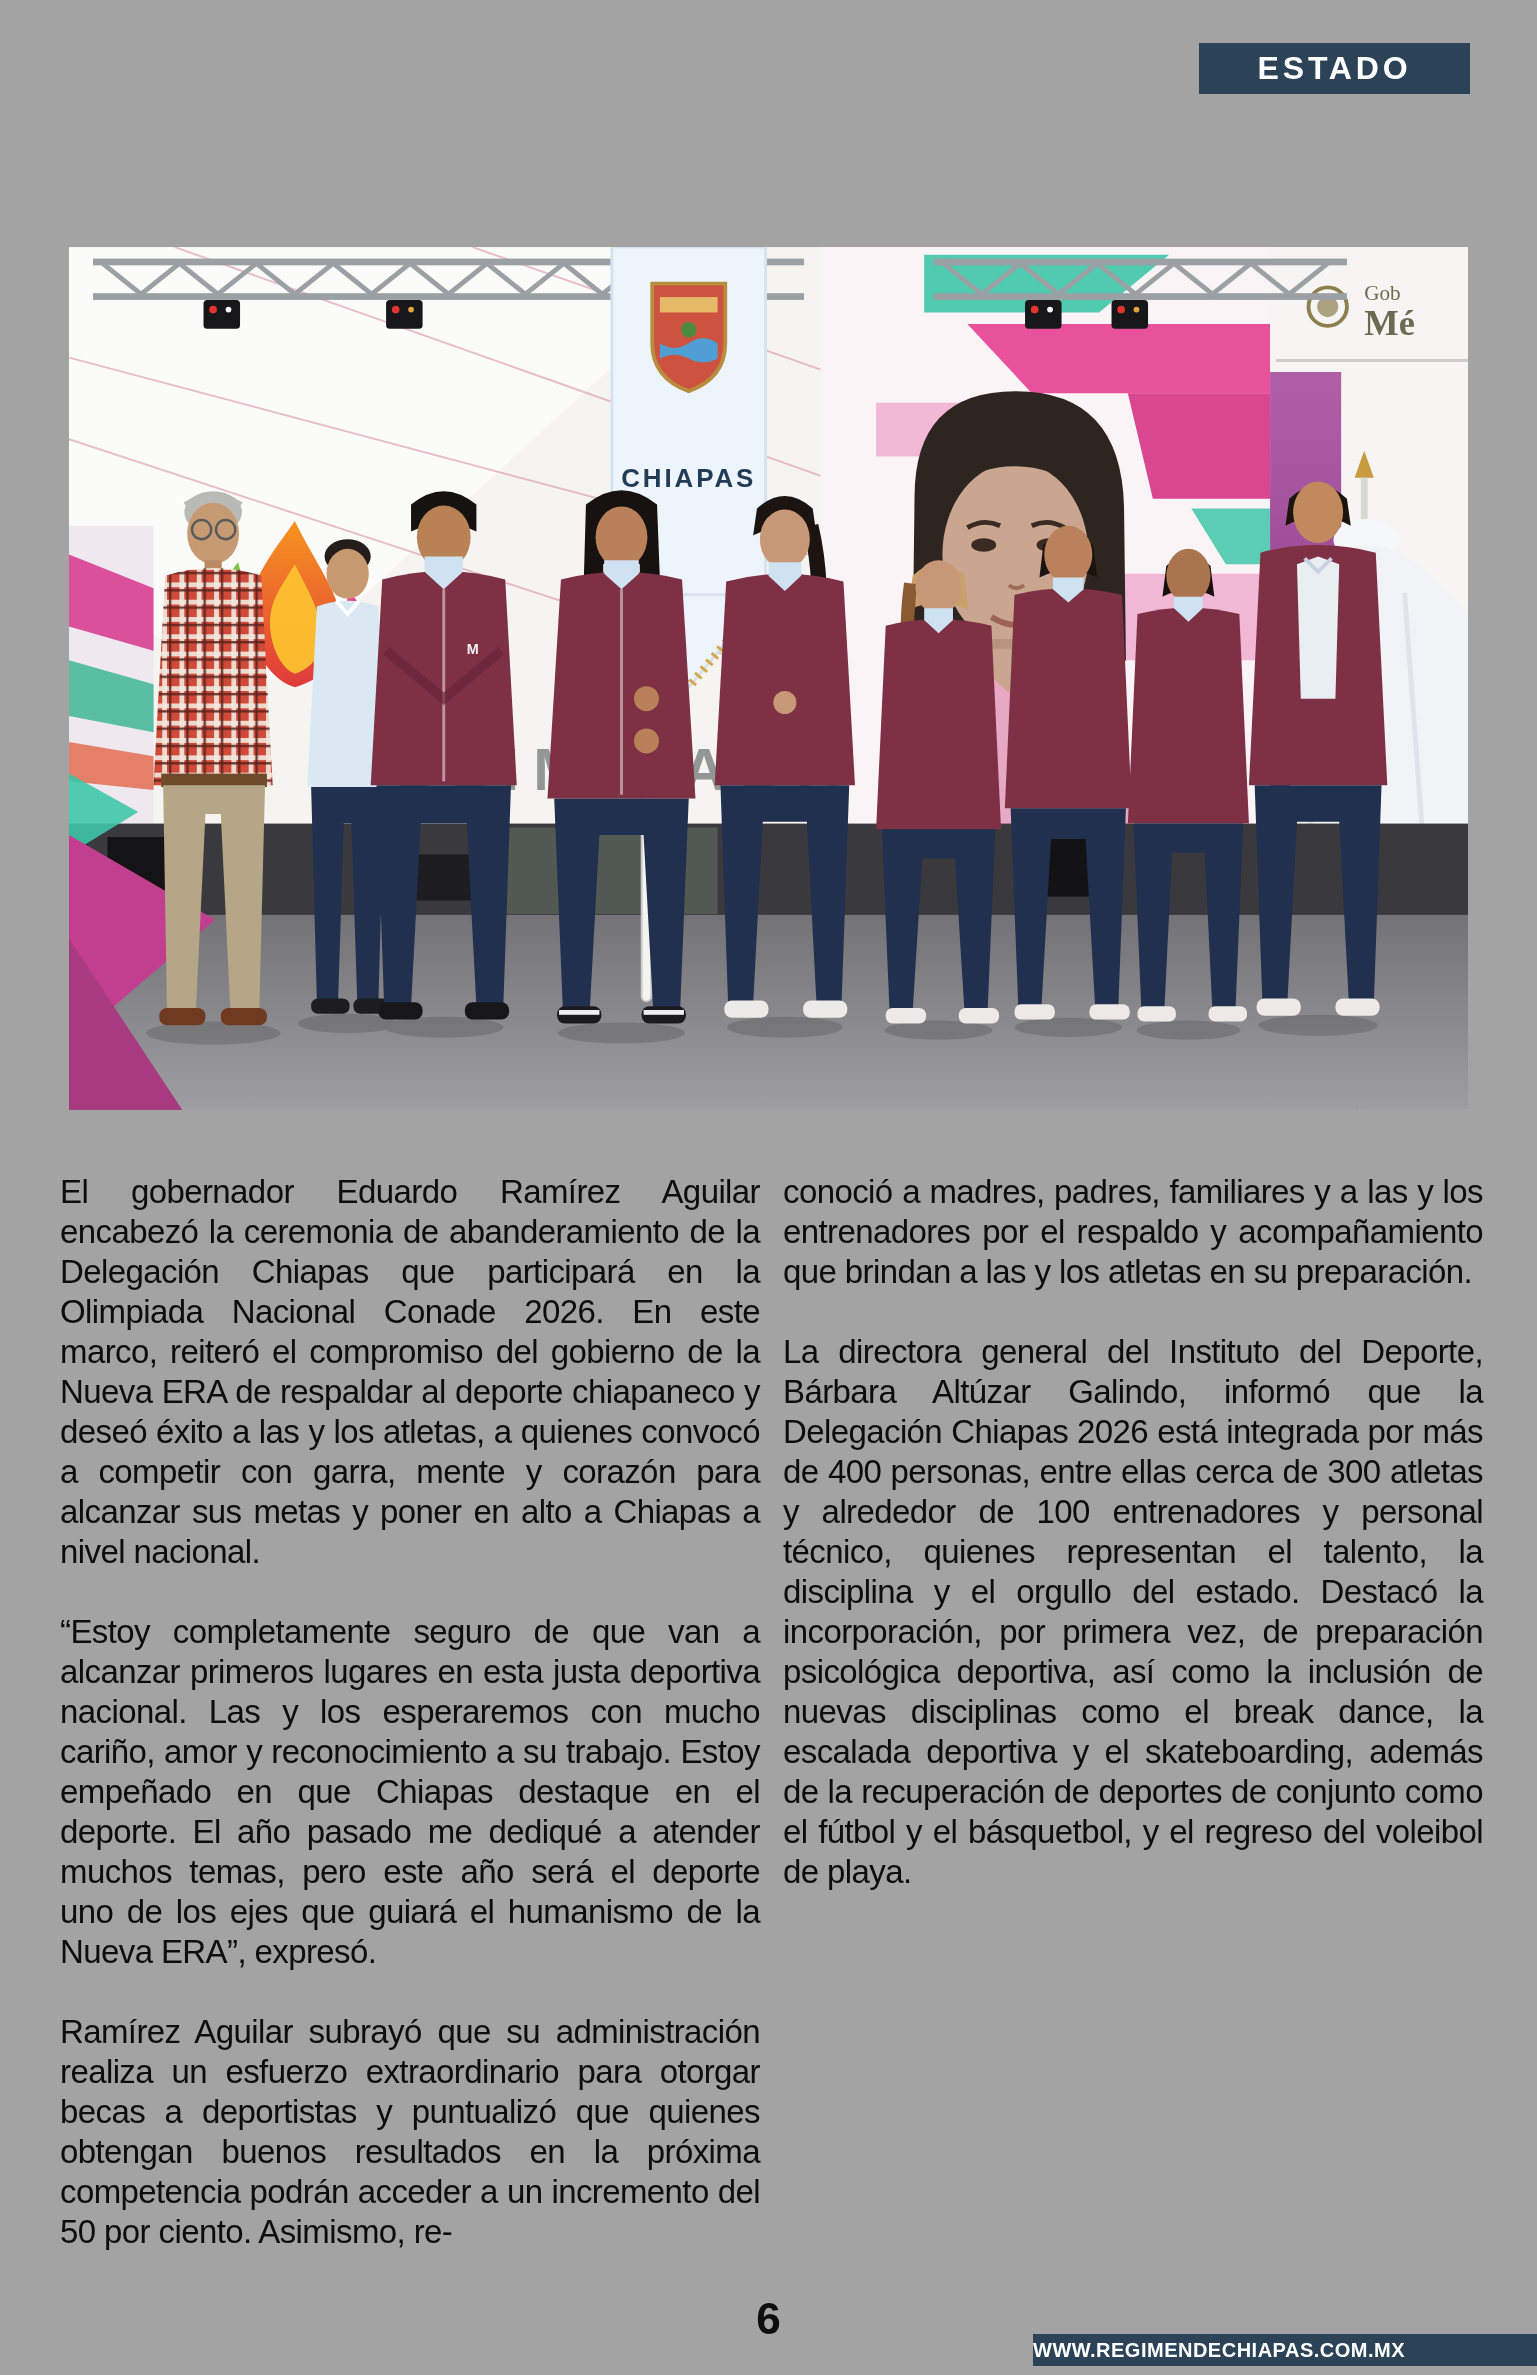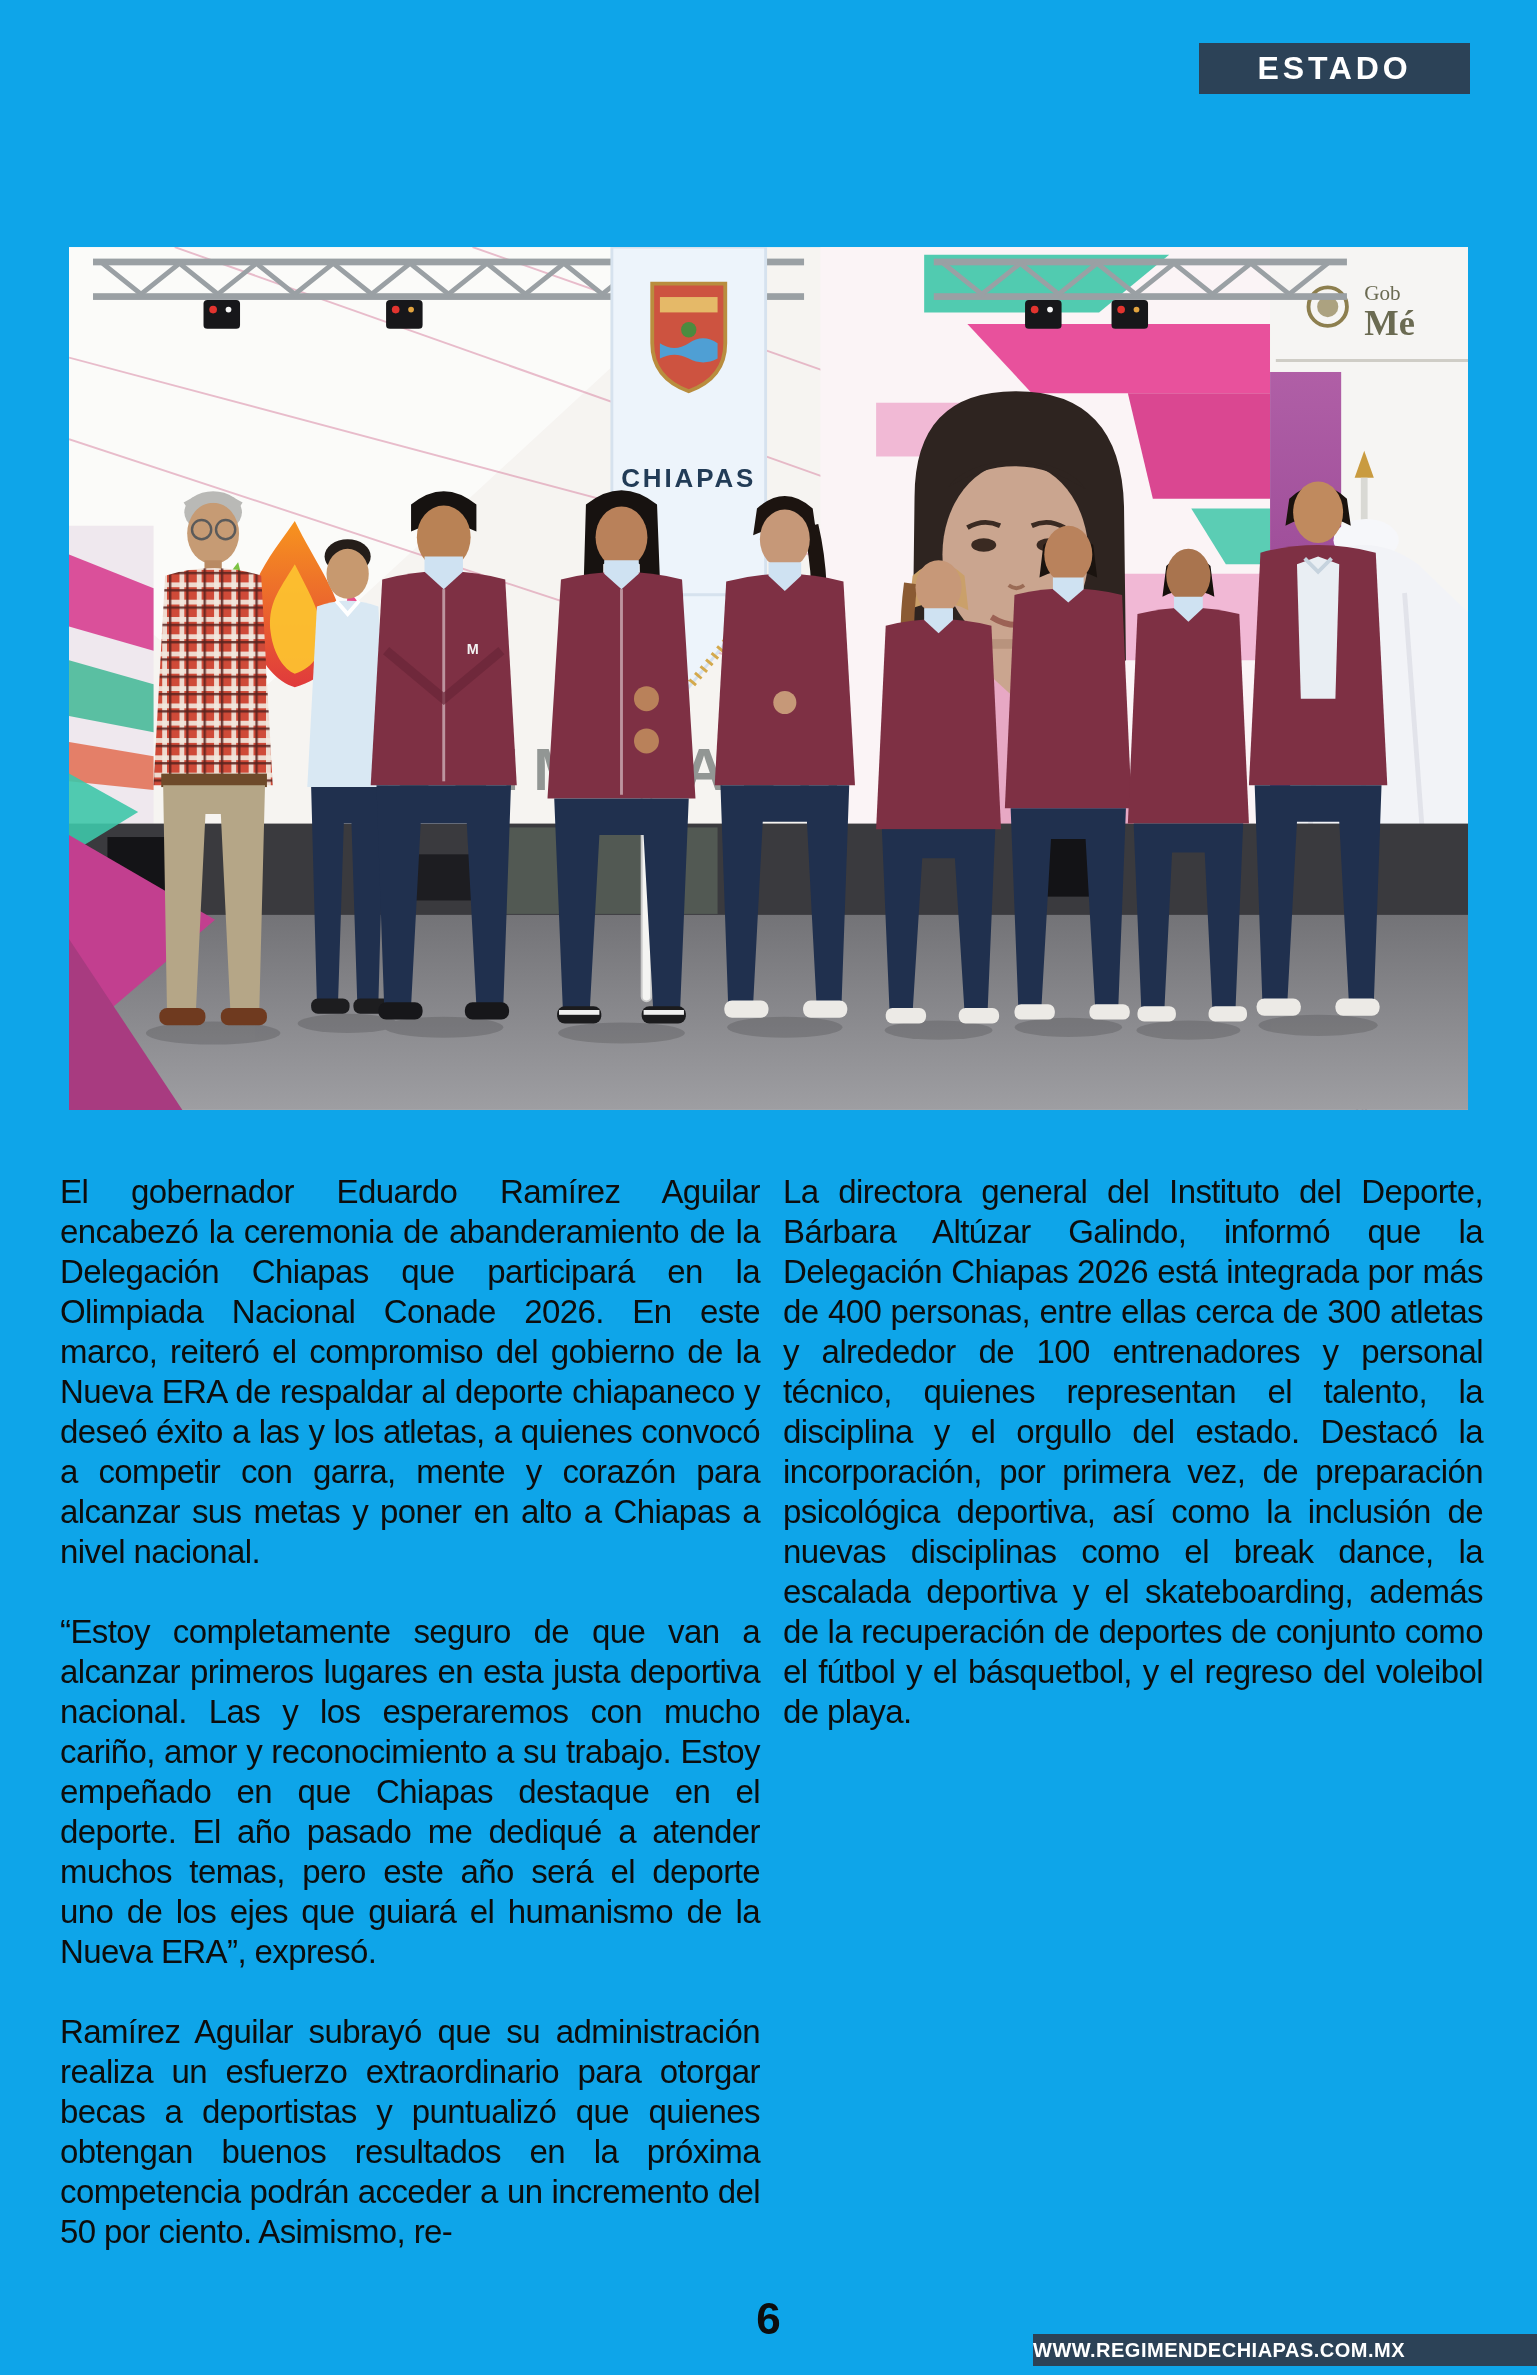--- a/index.html
+++ b/index.html
@@ -1,16 +1,16 @@
 <!DOCTYPE html>
 <html lang="es"><head>
 <meta charset="utf-8">
 <style>
   html,body{margin:0;padding:0;background:#ffffff;}
-  .page{position:relative;width:1537px;height:2376px;background:#0ea5e9;overflow:hidden;
+  .page{position:relative;width:1537px;height:2376px;background:#a3a3a3;overflow:hidden;
         font-family:"Liberation Sans",sans-serif;color:#111;}
   .estado-badge{position:absolute;left:1199px;top:43px;width:271px;height:51px;
         background:#2c4257;display:flex;align-items:center;justify-content:center;
         color:#ffffff;font-weight:bold;font-size:32px;letter-spacing:3.8px;}
   .title{position:absolute;left:38px;right:38px;top:100px;text-align:center;
         font-family:"DejaVu Serif",serif;font-weight:bold;color:#25476b;
         font-size:43px;line-height:1.28;}
   .photo-wrap{position:absolute;left:69px;top:247px;width:1399px;height:863px;overflow:hidden;text-align:center;}
   .photo-wrap svg{display:block;}
   .article{position:absolute;left:60px;right:54px;top:1172px;display:flex;gap:23px;justify-content:space-between;}
@@ -326,20 +326,21 @@
     </svg>
   </div>
 
   <div class="article">
     <div class="col">
       <p>El gobernador Eduardo Ramírez Aguilar encabezó la ceremonia de abanderamiento de la Delegación Chiapas que participará en la Olimpiada Nacional Conade 2026. En este marco, reiteró el compromiso del gobierno de la Nueva ERA de respaldar al deporte chiapaneco y deseó éxito a las y los atletas, a quienes convocó a competir con garra, mente y corazón para alcanzar sus metas y poner en alto a Chiapas a nivel nacional.</p>
       <p>“Estoy completamente seguro de que van a alcanzar primeros lugares en esta justa deportiva nacional. Las y los esperaremos con mucho cariño, amor y reconocimiento a su trabajo. Estoy empeñado en que Chiapas destaque en el deporte. El año pasado me dediqué a atender muchos temas, pero este año será el deporte uno de los ejes que guiará el humanismo de la Nueva ERA”, expresó.</p>
       <p>Ramírez Aguilar subrayó que su administración realiza un esfuerzo extraordinario para otorgar becas a deportistas y puntualizó que quienes obtengan buenos resultados en la próxima competencia podrán acceder a un incremento del 50 por ciento. Asimismo, re-</p>
     </div>
     <div class="col">
+      <p>conoció a madres, padres, familiares y a las y los entrenadores por el respaldo y acompañamiento que brindan a las y los atletas en su preparación.</p>
       <p>La directora general del Instituto del Deporte, Bárbara Altúzar Galindo, informó que la Delegación Chiapas 2026 está integrada por más de 400 personas, entre ellas cerca de 300 atletas y alrededor de 100 entrenadores y personal técnico, quienes representan el talento, la disciplina y el orgullo del estado. Destacó la incorporación, por primera vez, de preparación psicológica deportiva, así como la inclusión de nuevas disciplinas como el break dance, la escalada deportiva y el skateboarding, además de la recuperación de deportes de conjunto como el fútbol y el básquetbol, y el regreso del voleibol de playa.</p>
     </div>
   </div>
 
   <div class="page-number">6</div>
 
   <div class="footer-bar">
     <span>WWW.REGIMENDECHIAPAS.COM.MX</span>
   </div>
 

